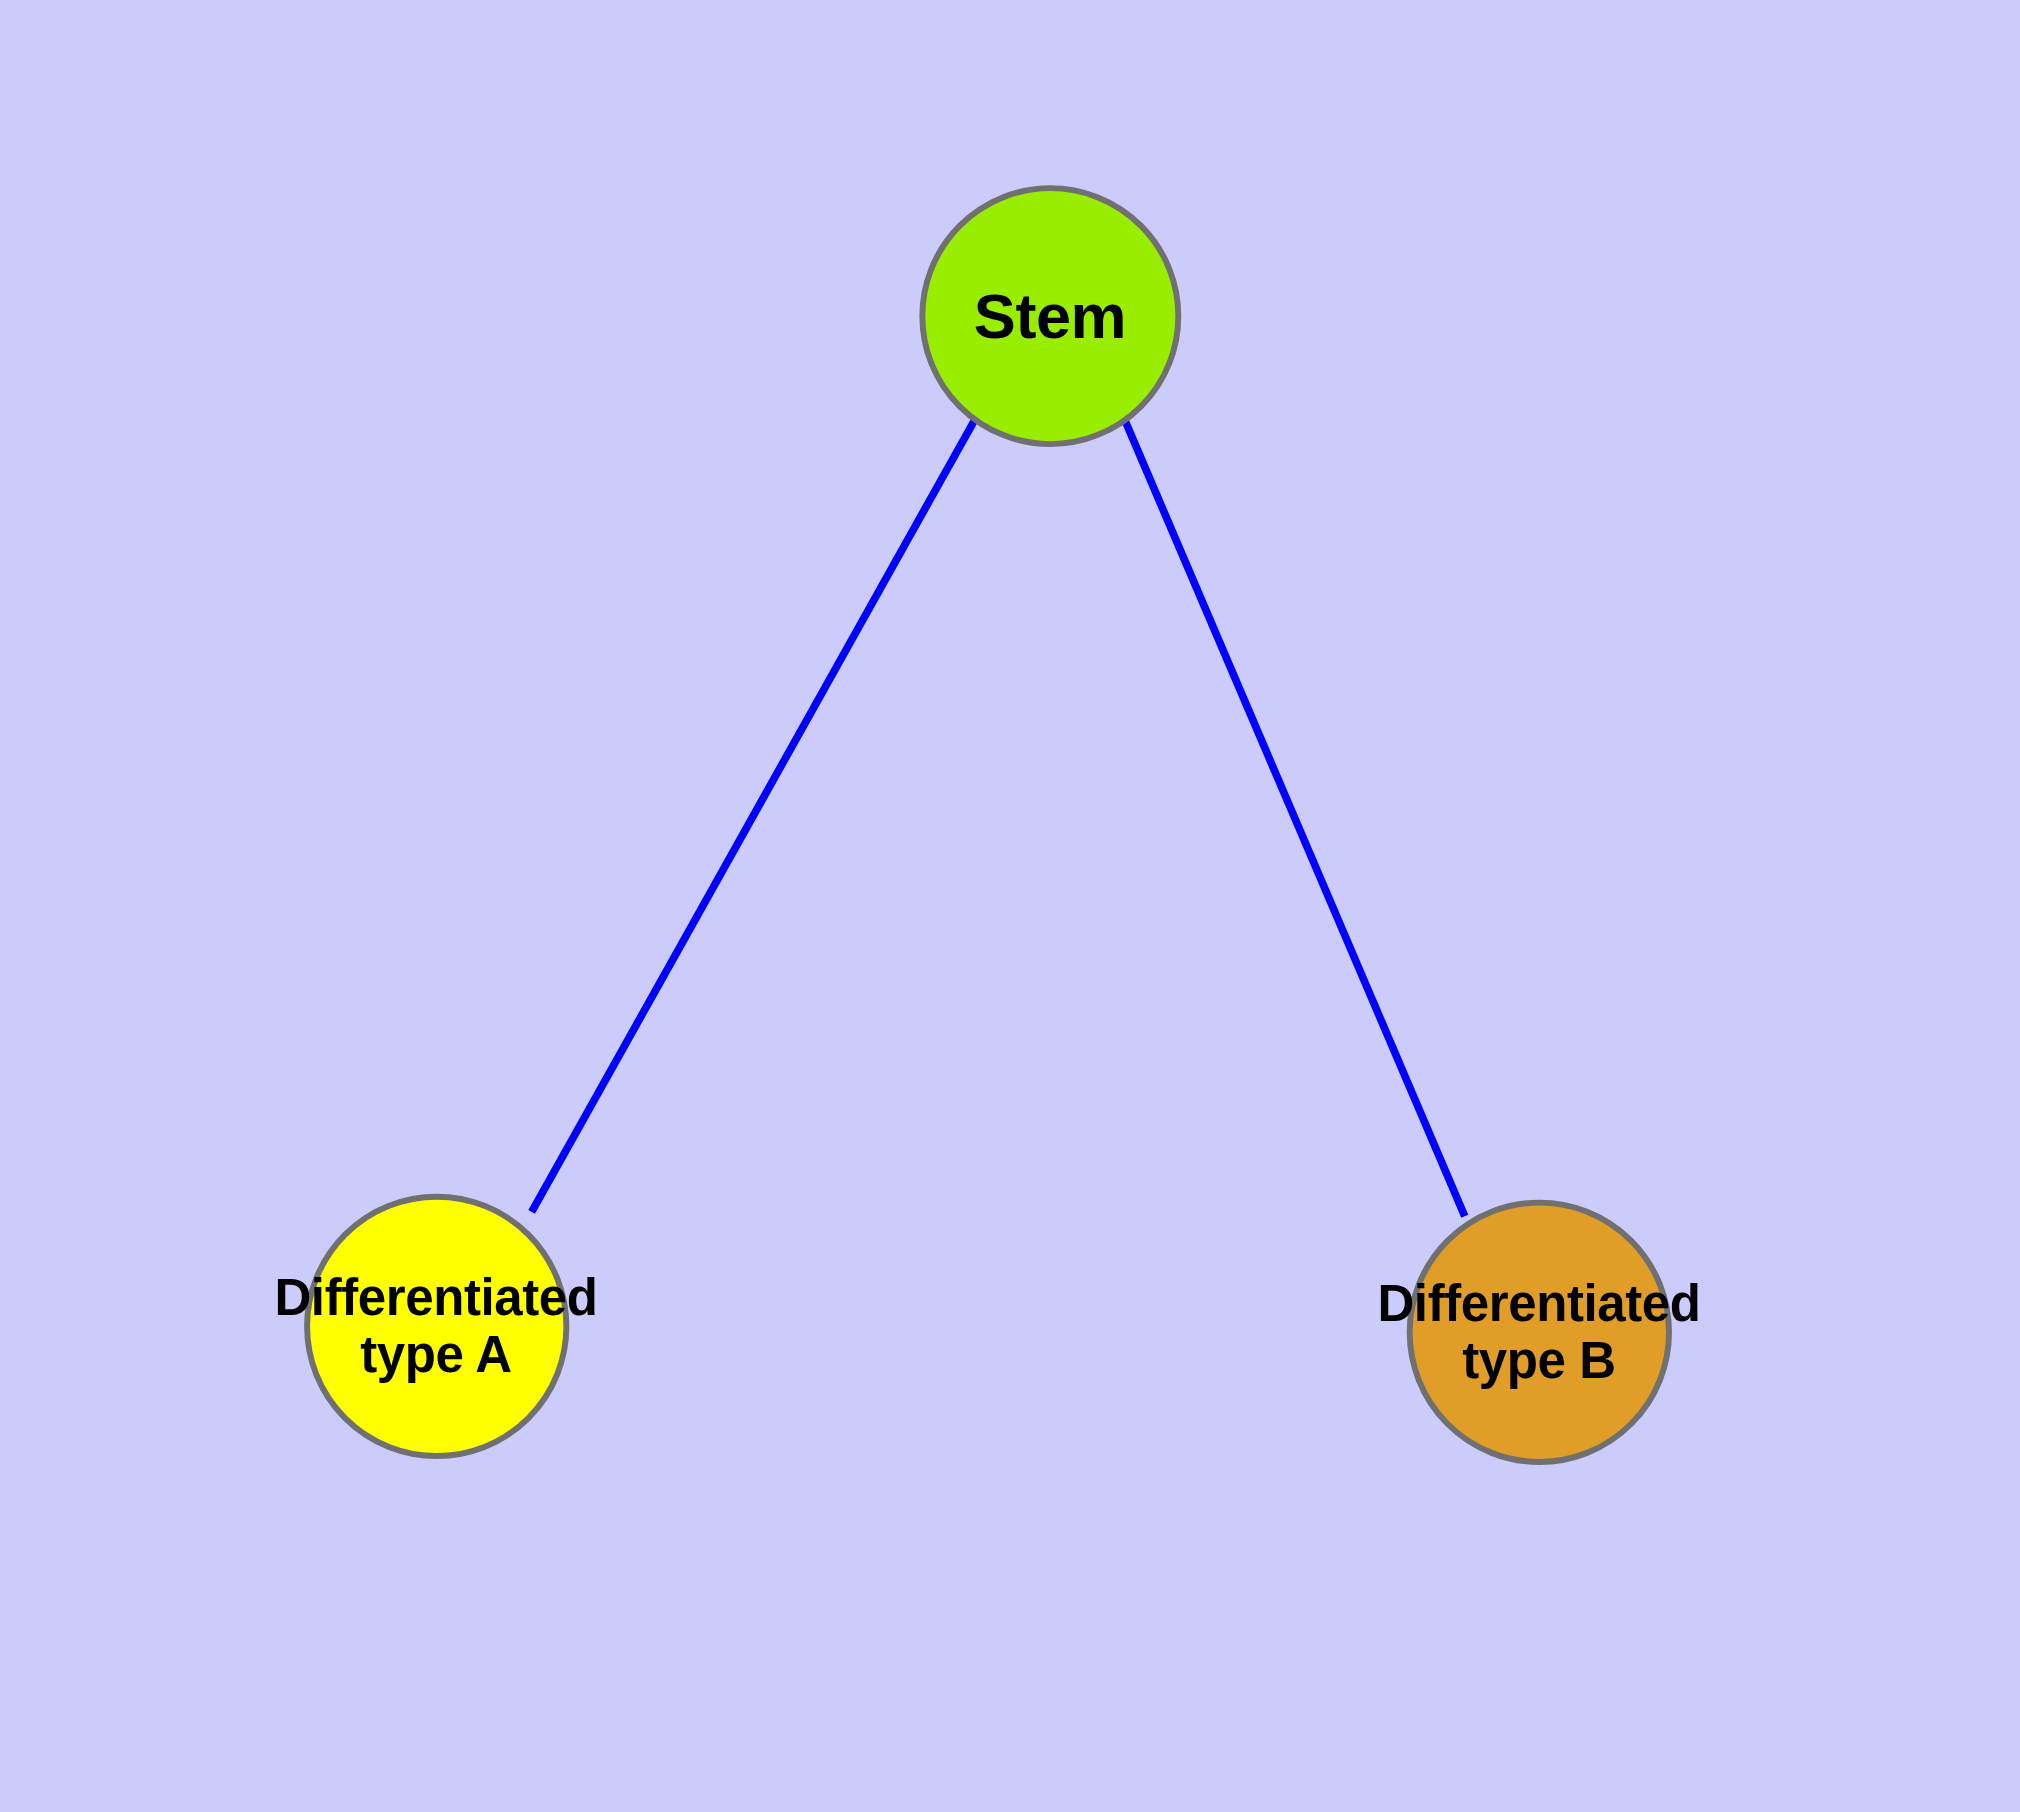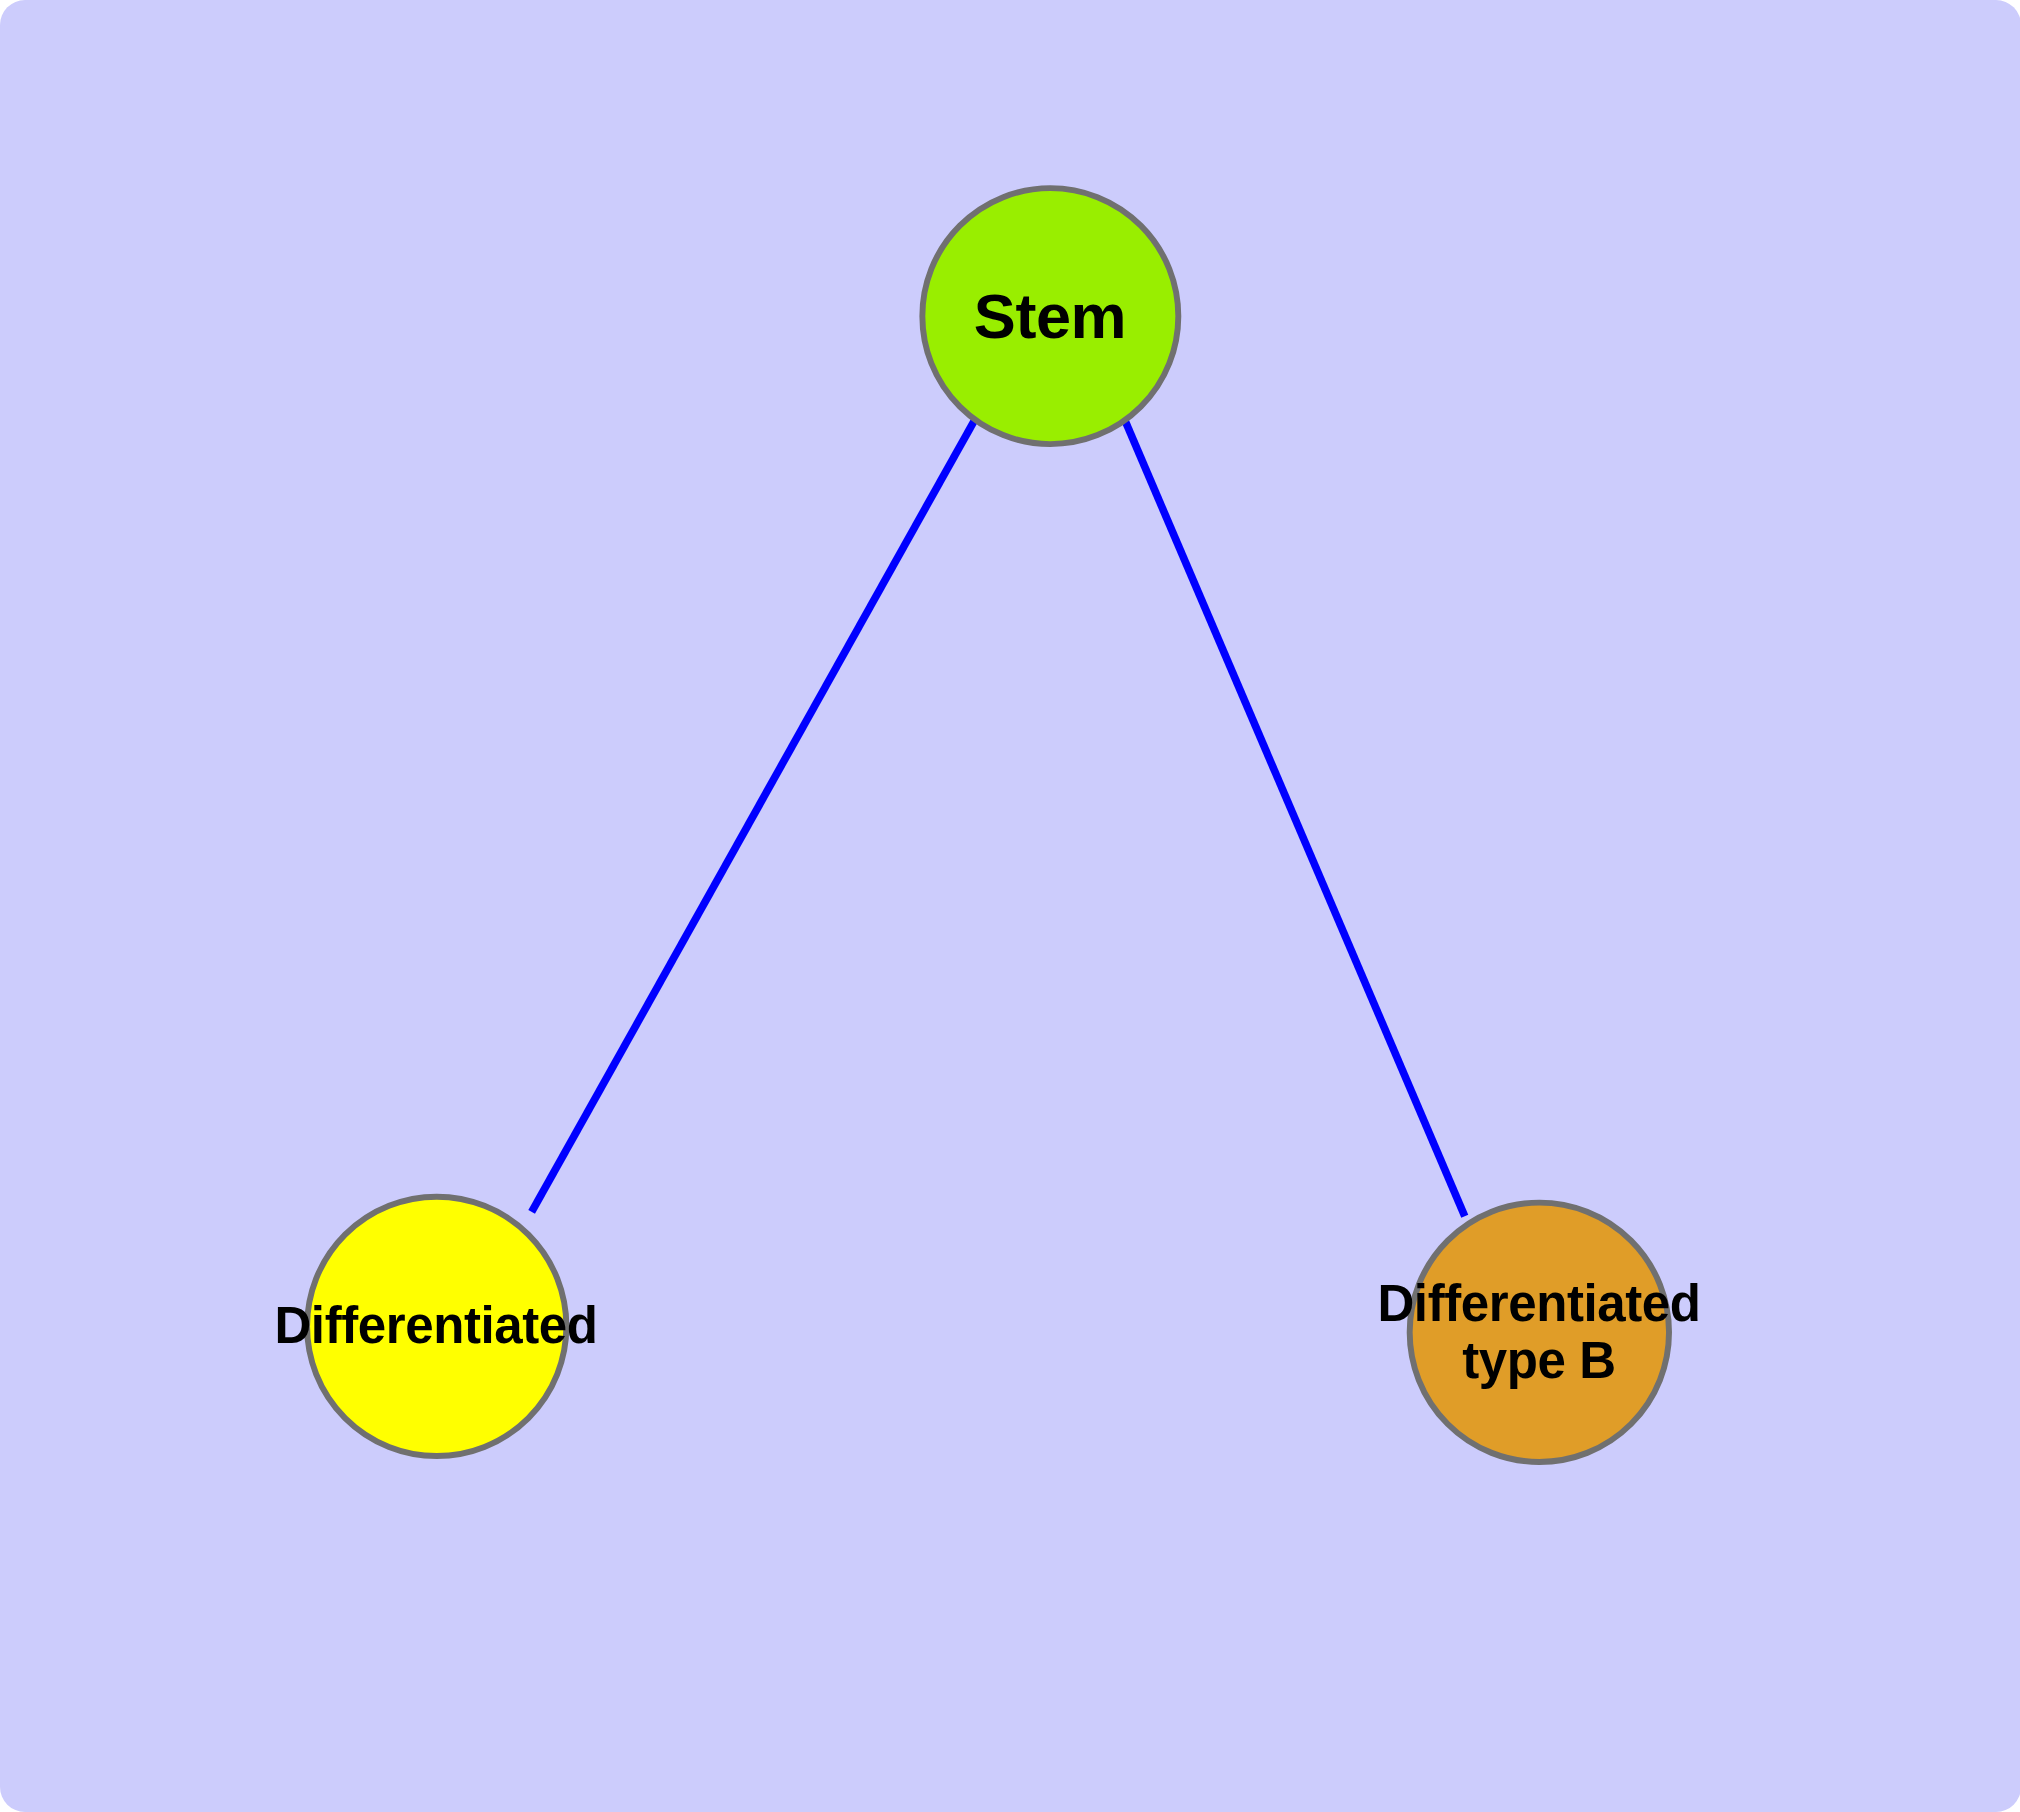--- a/index.html
+++ b/index.html
@@ -6,21 +6,20 @@
     margin: 0;
     padding: 0;
     background: #ffffff;
   }
   #canvas {
     position: relative;
     width: 2021px;
     height: 1812px;
     overflow: hidden;
     font-family: "Liberation Sans", sans-serif;
-    border-radius: 25px;
   }
   #bg {
     position: absolute;
     left: 0; top: 0;
     width: 2021px;
     height: 1812px;
   }
   #graph-svg {
     position: absolute;
     left: 0; top: 0;
@@ -61,18 +60,18 @@
 
     <g>
       <circle id="node-stem" cx="1239" cy="373" r="151" fill="#99ee00" stroke="#707070" stroke-width="7"></circle>
       <circle id="node-diff-a" cx="515" cy="1565" r="153" fill="#ffff00" stroke="#707070" stroke-width="7"></circle>
       <circle id="node-diff-b" cx="1816" cy="1572" r="153" fill="#e09d28" stroke="#707070" stroke-width="7"></circle>
     </g>
   </svg>
 
   <div class="node-label label-stem" id="label-stem" style="left: 1050px; top: 316px; color: rgb(0, 0, 0);"><span>Stem</span></div>
 
-  <div class="node-label label-leaf" id="label-diff-a" style="left: 436px; top: 1326px; color: rgb(0, 0, 0);"><span>Differentiated</span><br></div>
+  <div class="node-label label-leaf" id="label-diff-a" style="left: 436px; top: 1326px; color: rgb(0, 0, 0);"><span>Differentiated</span><br><span>type A</span></div>
 
   <div class="node-label label-leaf" id="label-diff-b" style="left: 1539px; top: 1332px; color: rgb(0, 0, 0);"><span>Differentiated</span><br><span>type B</span></div>
 
 </div>
 
 
 </body></html>

